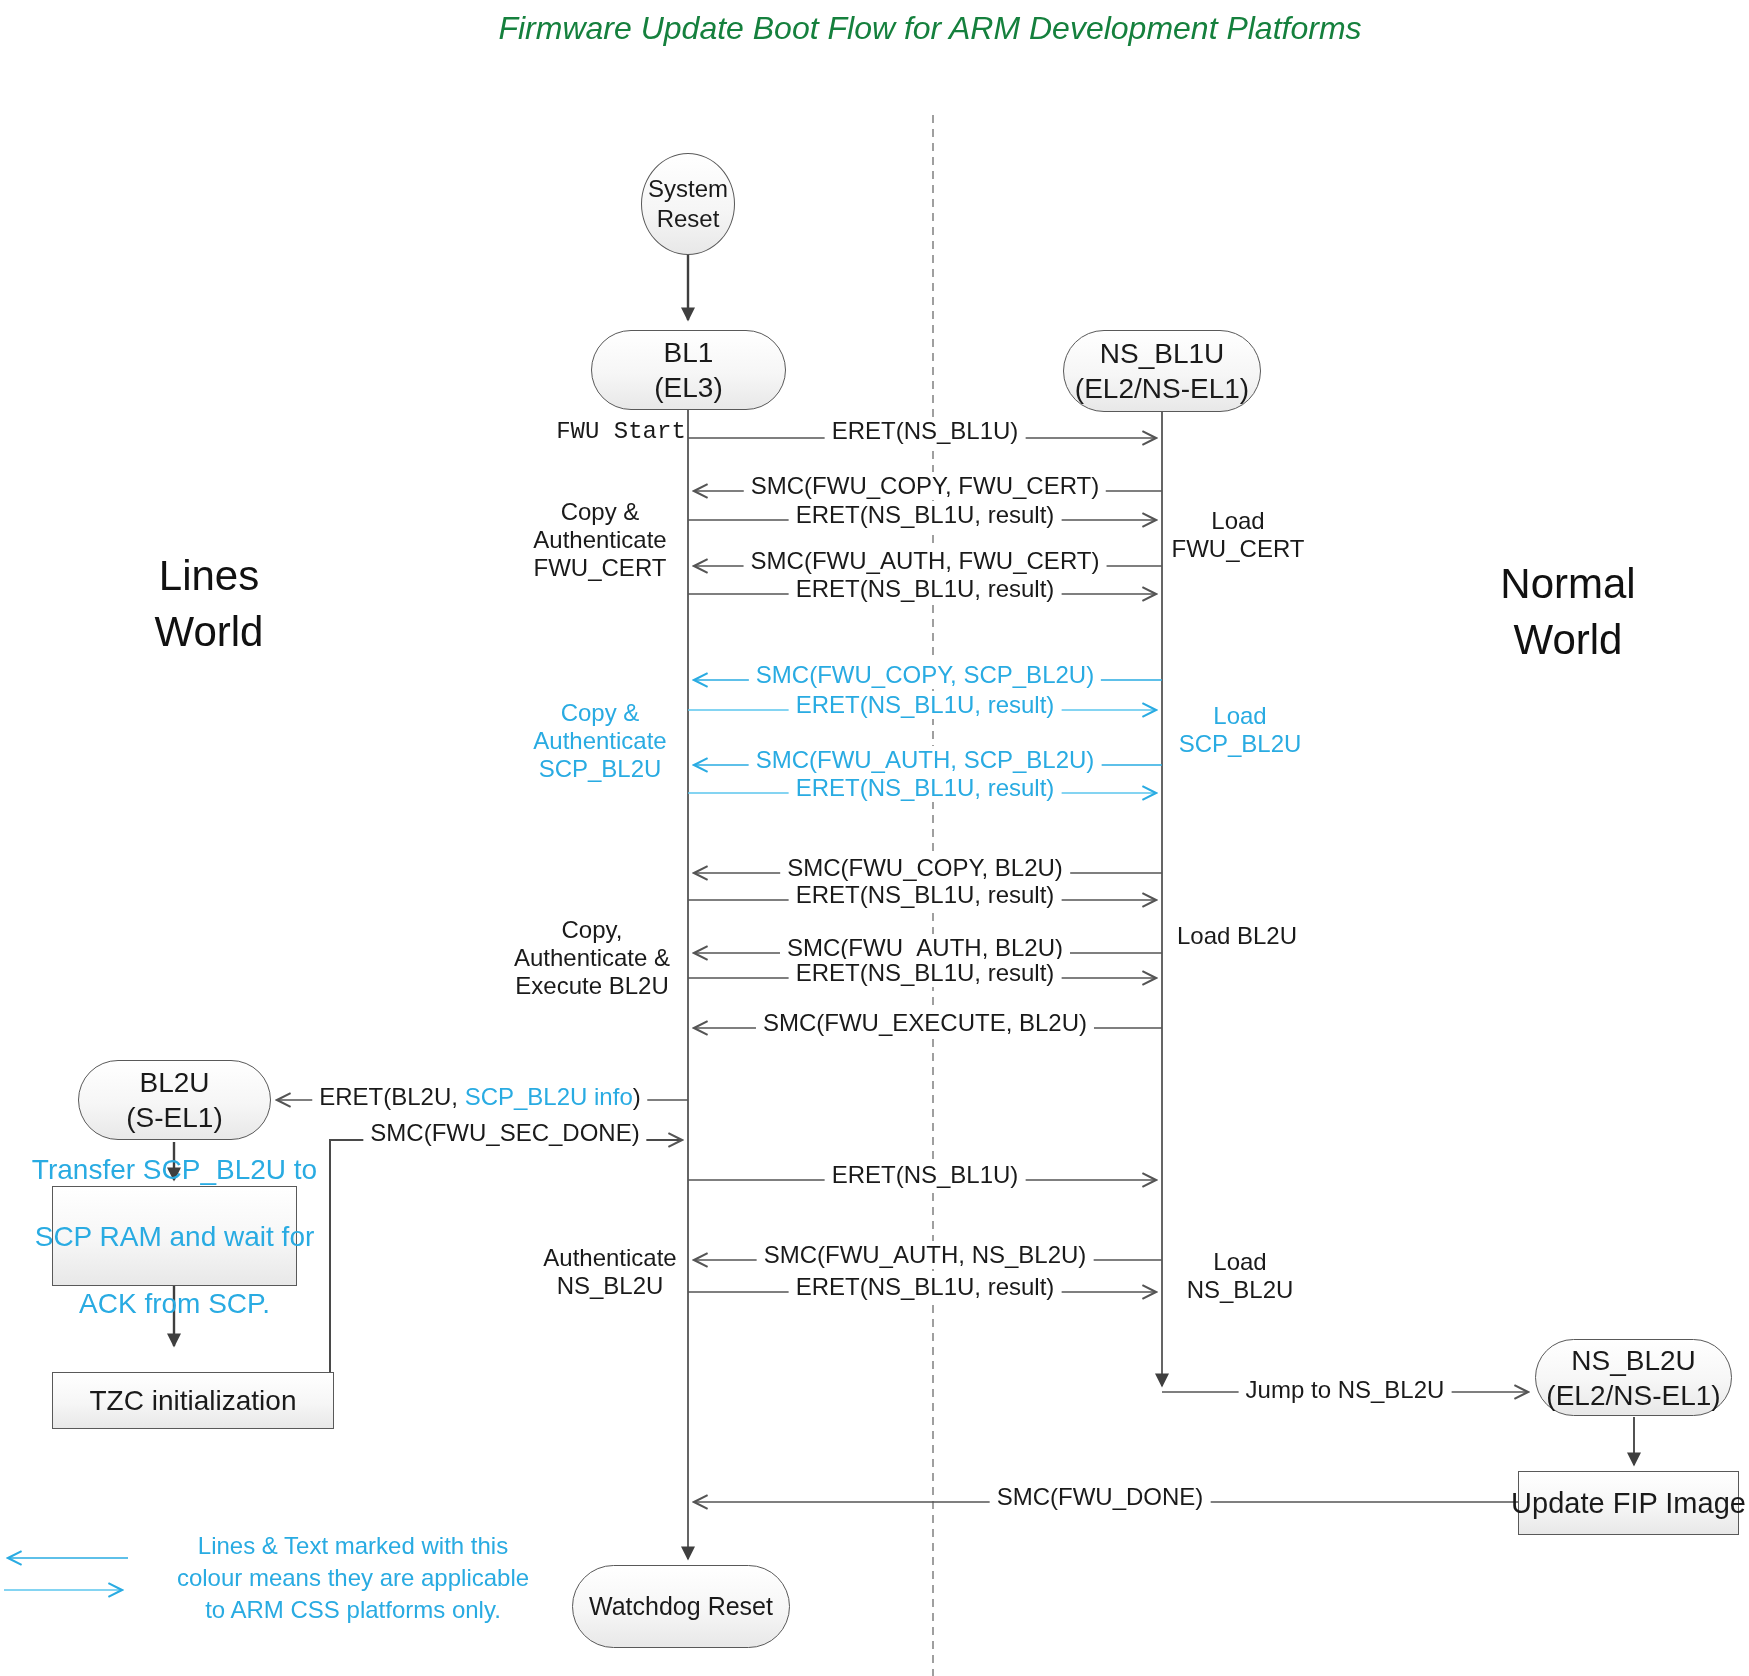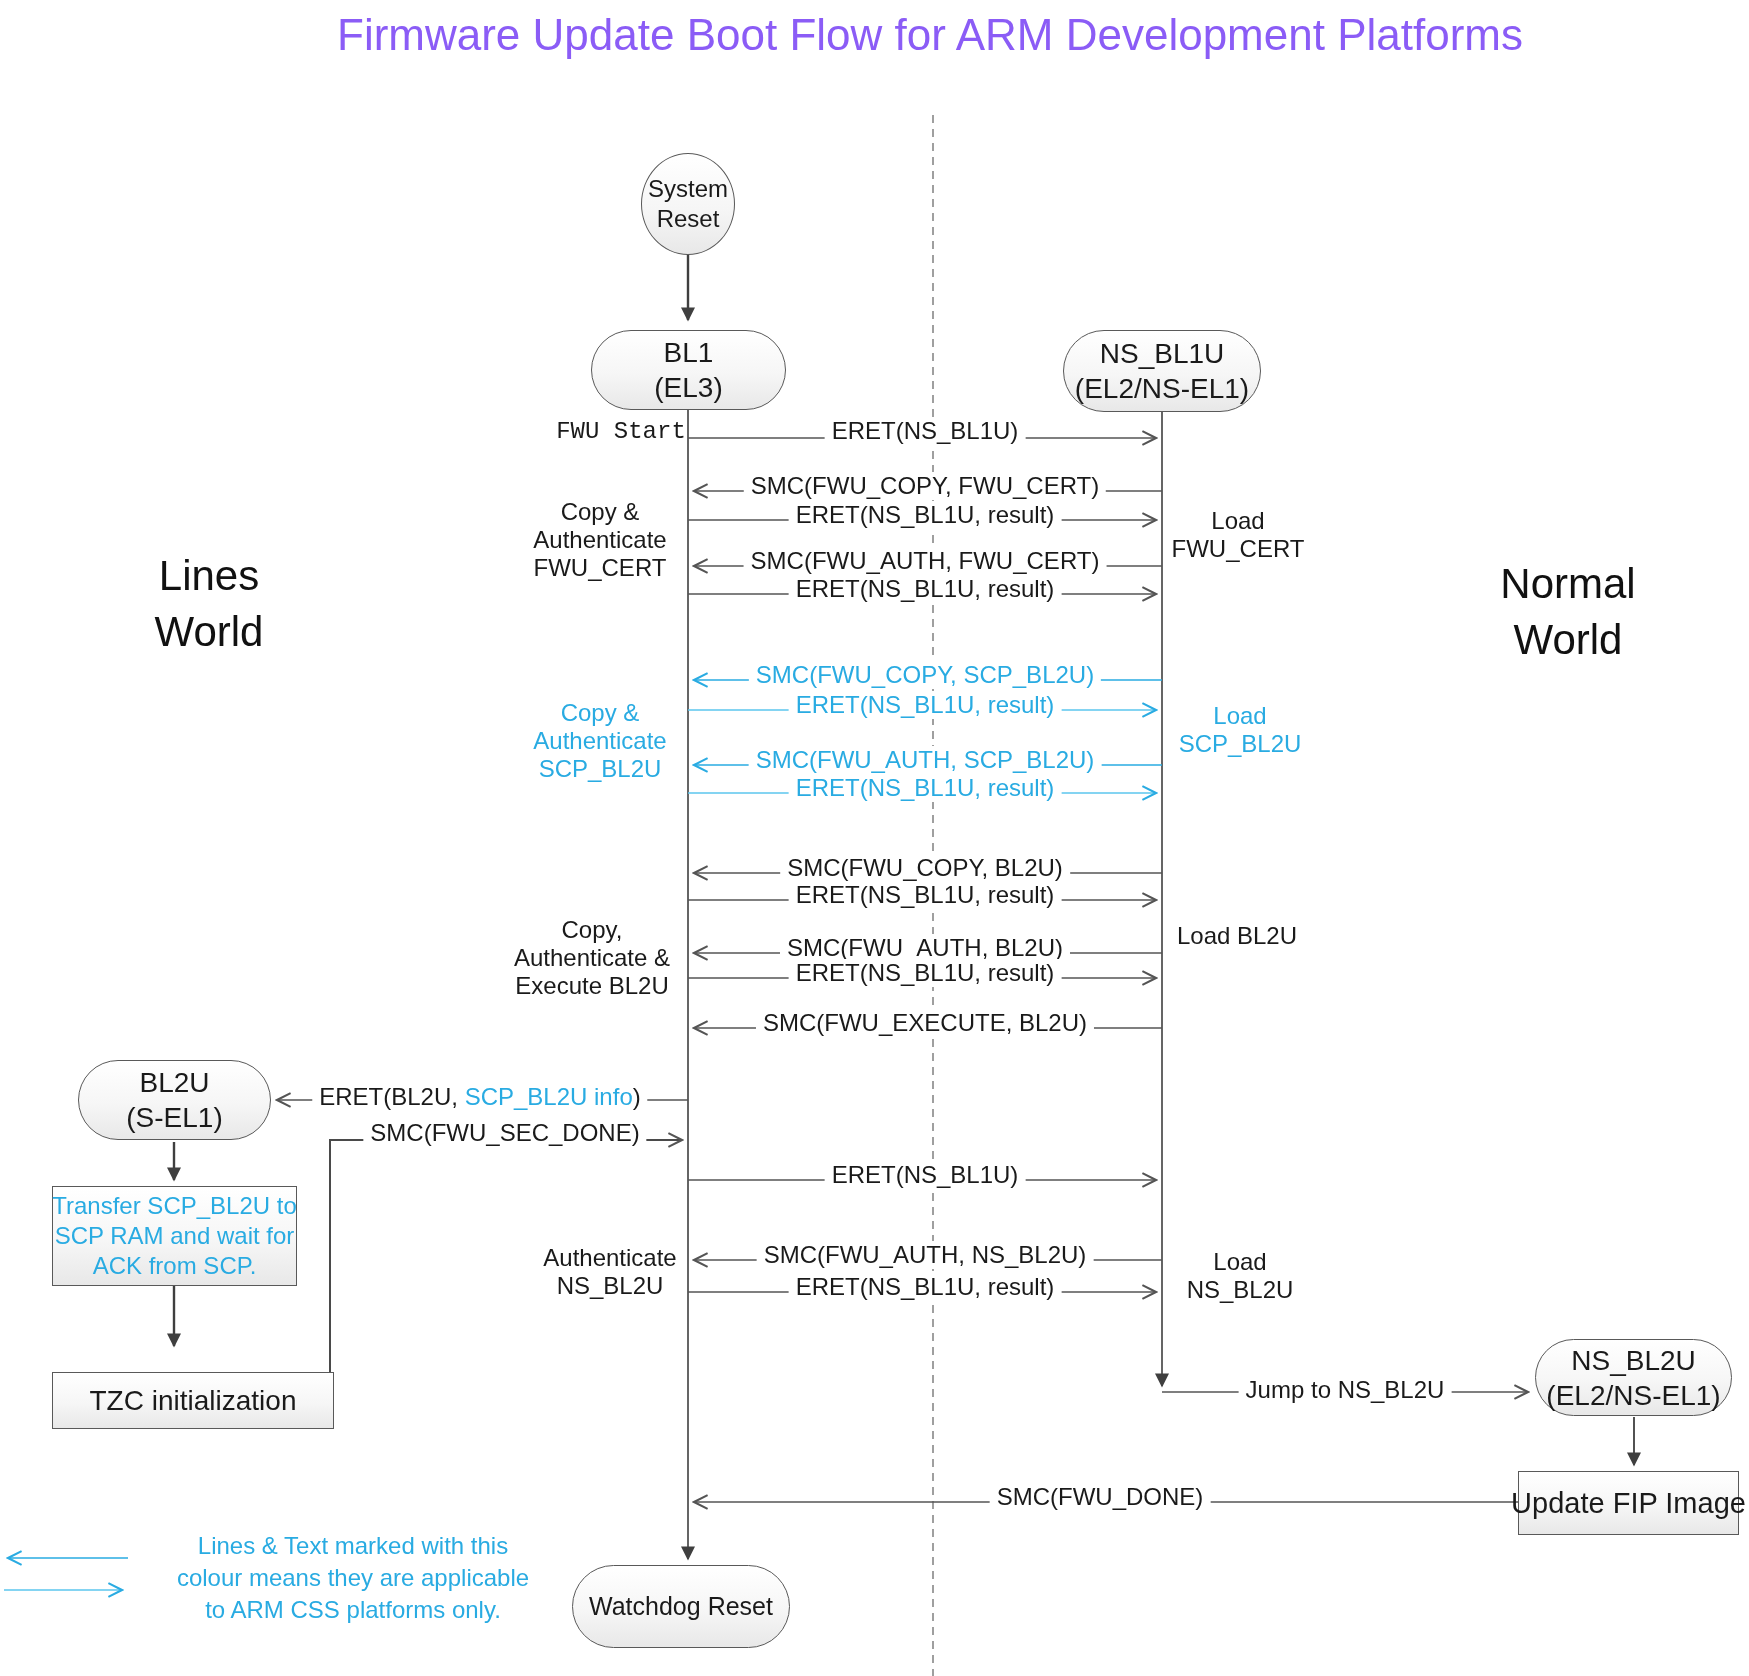--- a/index.html
+++ b/index.html
@@ -2,21 +2,21 @@
 <html><head>
 <meta charset="utf-8">
 <style>
   html,body{margin:0;padding:0;}
   body{
     width:1749px;height:1676px;position:relative;background:#ffffff;
     font-family:"Liberation Sans",sans-serif;color:#1a1a1a;overflow:hidden;
   }
   .title{
     position:absolute;left:930px;top:10px;transform:translateX(-50%);
-    font-size:44px;white-space:nowrap;z-index:2;color:#8b5cf6;
+    font-size:32px;white-space:nowrap;z-index:2;color:#15803d;font-style:italic;
   }
   .world{
     position:absolute;transform:translateX(-50%);text-align:center;
     font-size:42px;line-height:56px;color:#111;z-index:2;white-space:nowrap;
   }
   .node{
     position:absolute;box-sizing:border-box;border:1.6px solid #595959;
     background:linear-gradient(180deg,#ffffff 0%,#f6f6f6 55%,#e8e8e8 100%);
     display:flex;flex-direction:column;align-items:center;justify-content:center;
     text-align:left;line-height:1.25;font-size:28px;z-index:3;white-space:nowrap;
@@ -115,21 +115,21 @@
 <div class="node pill" style="left:1063px;top:330px;width:198px;height:82px;">
   <div>NS_BL1U</div>
   <div>(EL2/NS-EL1)</div>
 </div>
 
 <div class="node pill" style="left:78px;top:1060px;width:193px;height:80px;">
   <div>BL2U</div>
   <div>(S-EL1)</div>
 </div>
 
-<div class="node" style="left:52px;top:1186px;width:245px;height:100px;font-size:24px;">
+<div class="node" style="left:52px;top:1186px;width:245px;height:100px;font-size:28px;gap:32px;">
   <div class="blue">Transfer SCP_BL2U to</div>
   <div class="blue">SCP RAM and wait for</div>
   <div class="blue">ACK from SCP.</div>
 </div>
 
 <div class="node" style="left:52px;top:1352px;width:282px;height:57px;margin-top:20px;">
   <div>TZC initialization</div>
 </div>
 
 <div class="node pill" style="left:1535px;top:1339px;width:197px;height:77px;">

